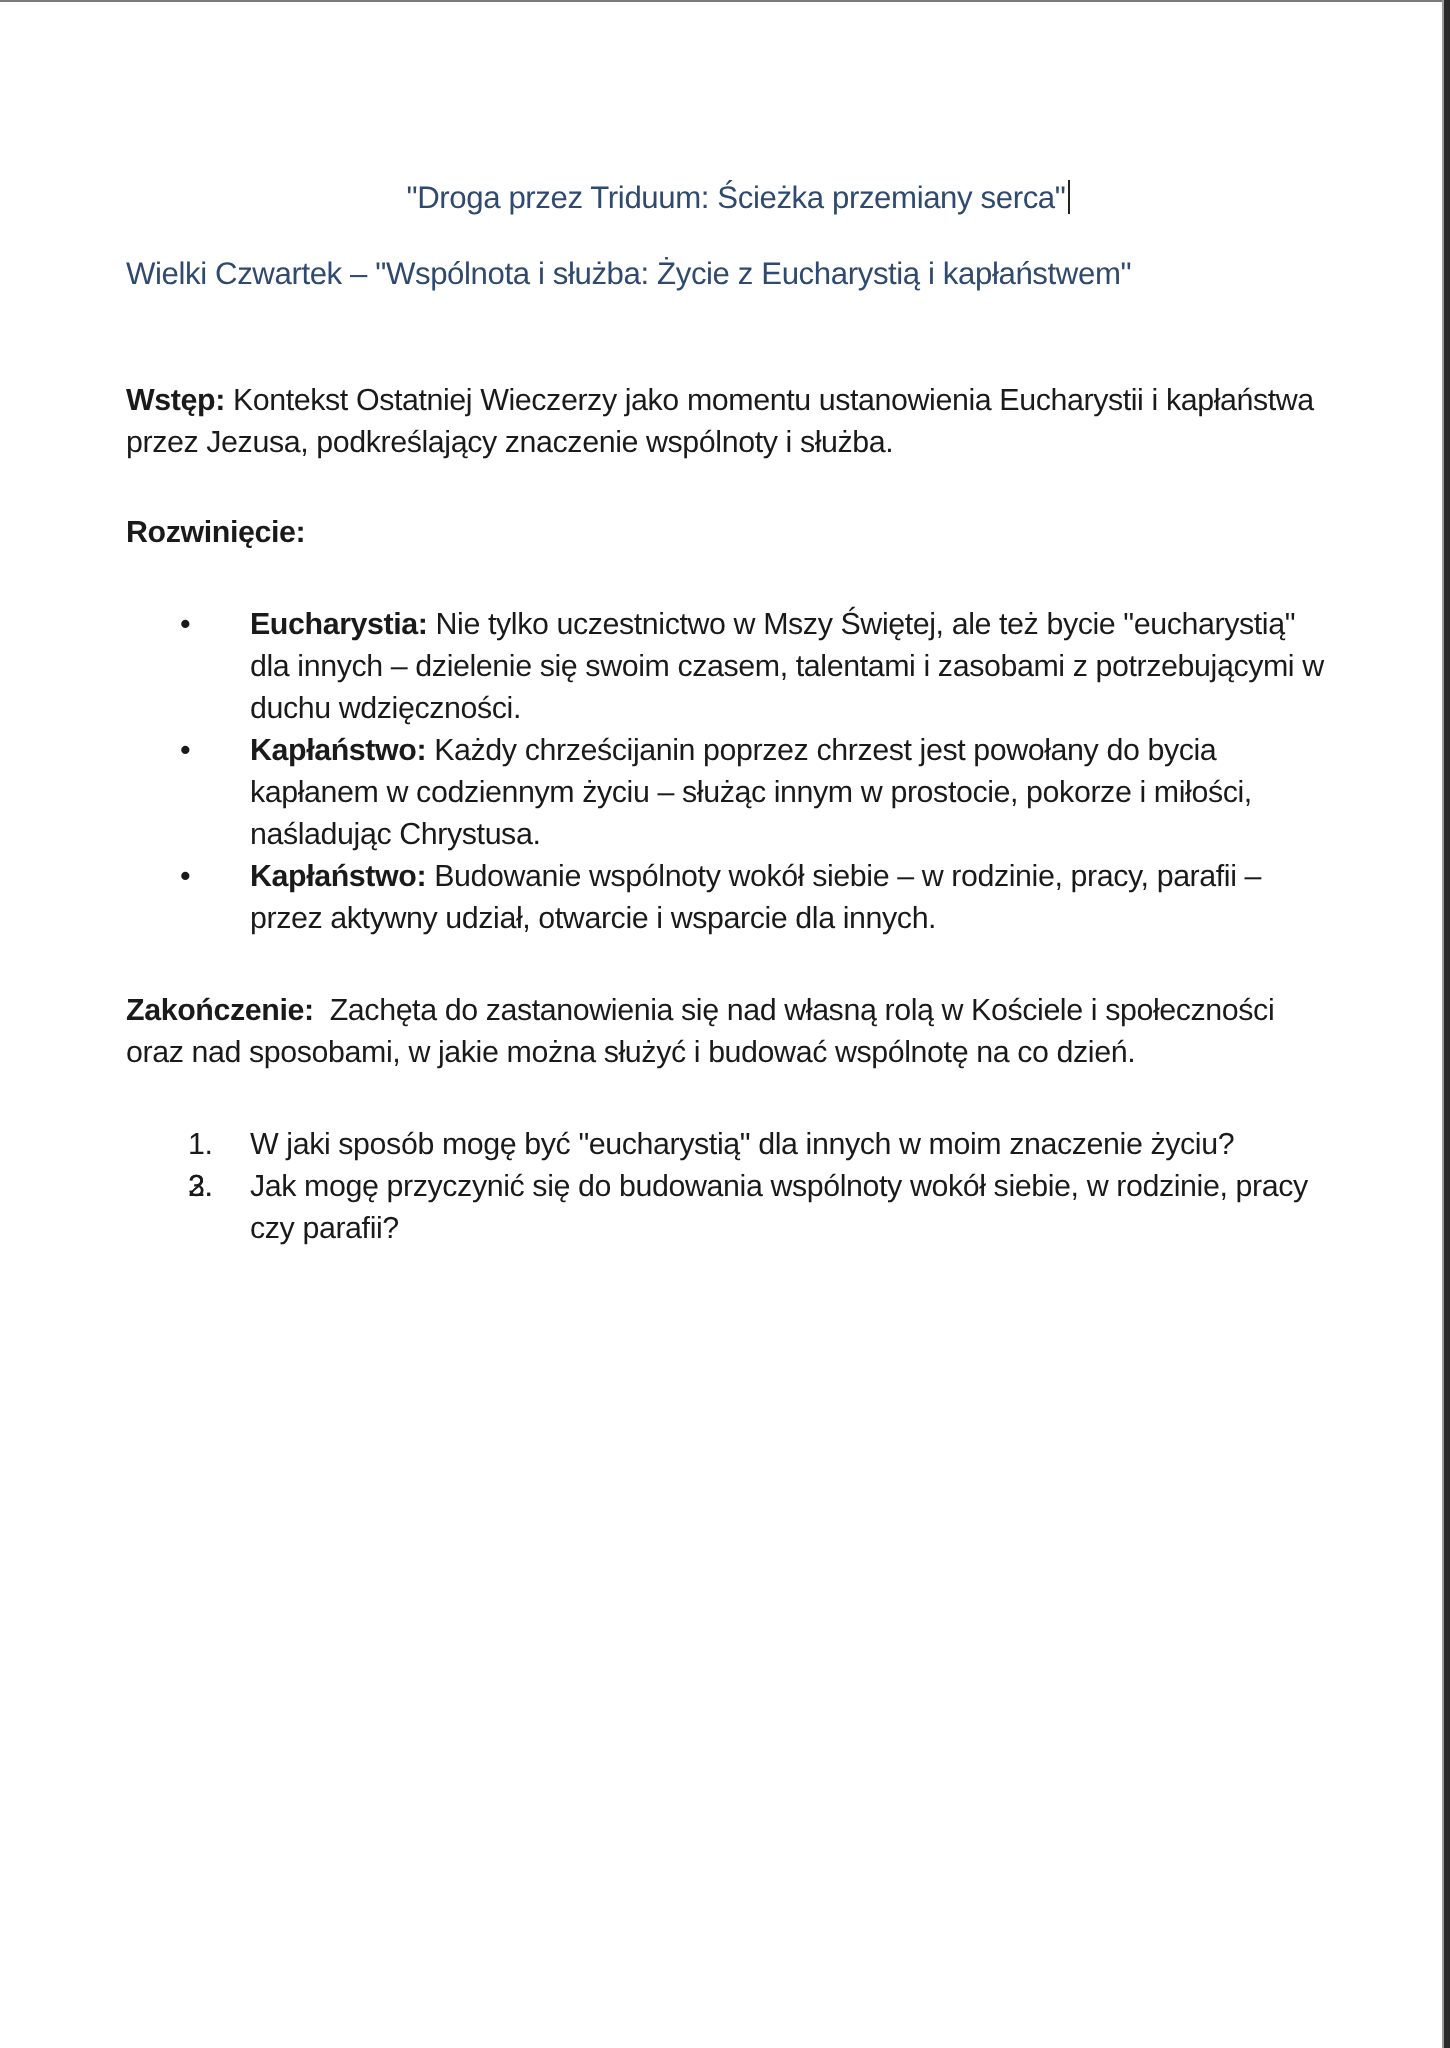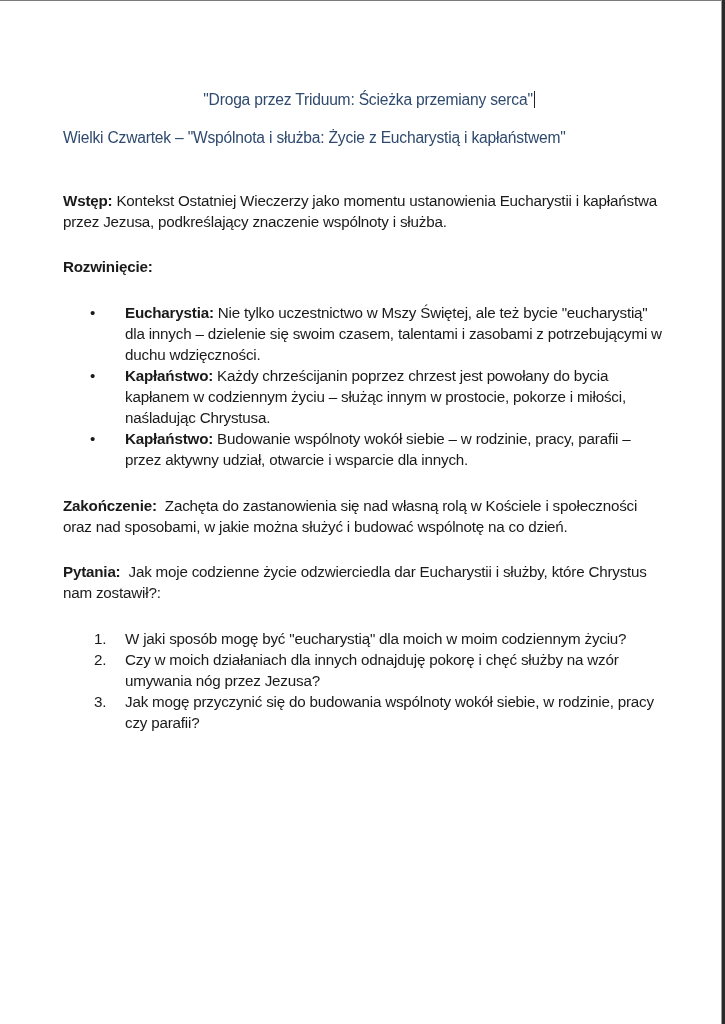--- a/index.html
+++ b/index.html
@@ -51,23 +51,22 @@
     <p class="dev-head b">Rozwinięcie:</p>
 
     <ul class="bullets">
       <li><span class="dot">•</span><span class="b">Eucharystia:</span><span> Nie tylko uczestnictwo w Mszy Świętej, ale też bycie "eucharystią" dla innych – dzielenie się swoim czasem, talentami i zasobami z potrzebującymi w duchu wdzięczności.</span></li>
       <li><span class="dot">•</span><span class="b">Kapłaństwo:</span><span> Każdy chrześcijanin poprzez chrzest jest powołany do bycia kapłanem w codziennym życiu – służąc innym w prostocie, pokorze i miłości, naśladując Chrystusa.</span></li>
       <li><span class="dot">•</span><span class="b">Kapłaństwo:</span><span> Budowanie wspólnoty wokół siebie – w rodzinie, pracy, parafii – przez aktywny udział, otwarcie i wsparcie dla innych.</span></li>
     </ul>
 
     <p class="conclusion"><span class="b">Zakończenie:</span><span style="white-space:pre-wrap">  Zachęta do zastanowienia się nad własną rolą w Kościele i społeczności oraz nad sposobami, w jakie można służyć i budować wspólnotę na co dzień.</span></p>
 
-    <p class="questions"><span class="b">Pytania:</span><span style="white-space:pre-wrap">  Jak moje codzienne życie odzwierciedla dar Eucharystii i służby, które Chrystus nam zostawił?:</span></p>
 
     <ol class="qs">
-      <li><span class="num">1.</span><span>W jaki sposób mogę być "eucharystią" dla moich w moim codziennym życiu?</span></li>
-      <li><span class="num">2.</span><span>Czy w moich działaniach dla innych odnajduję pokorę i chęć służby na wzór umywania nóg przez Jezusa?</span></li>
+      <li><span class="num">1.</span><span>W jaki sposób mogę być "eucharystią" dla innych w moim znaczenie życiu?</span></li>
+      <li><span class="num">2.</span></li>
       <li><span class="num">3.</span><span>Jak mogę przyczynić się do budowania wspólnoty wokół siebie, w rodzinie, pracy czy parafii?</span></li>
     </ol>
   </div>
 </div>
 <div class="edge-gray"></div>
 <div class="edge-dark"></div>
 
 </body></html>

